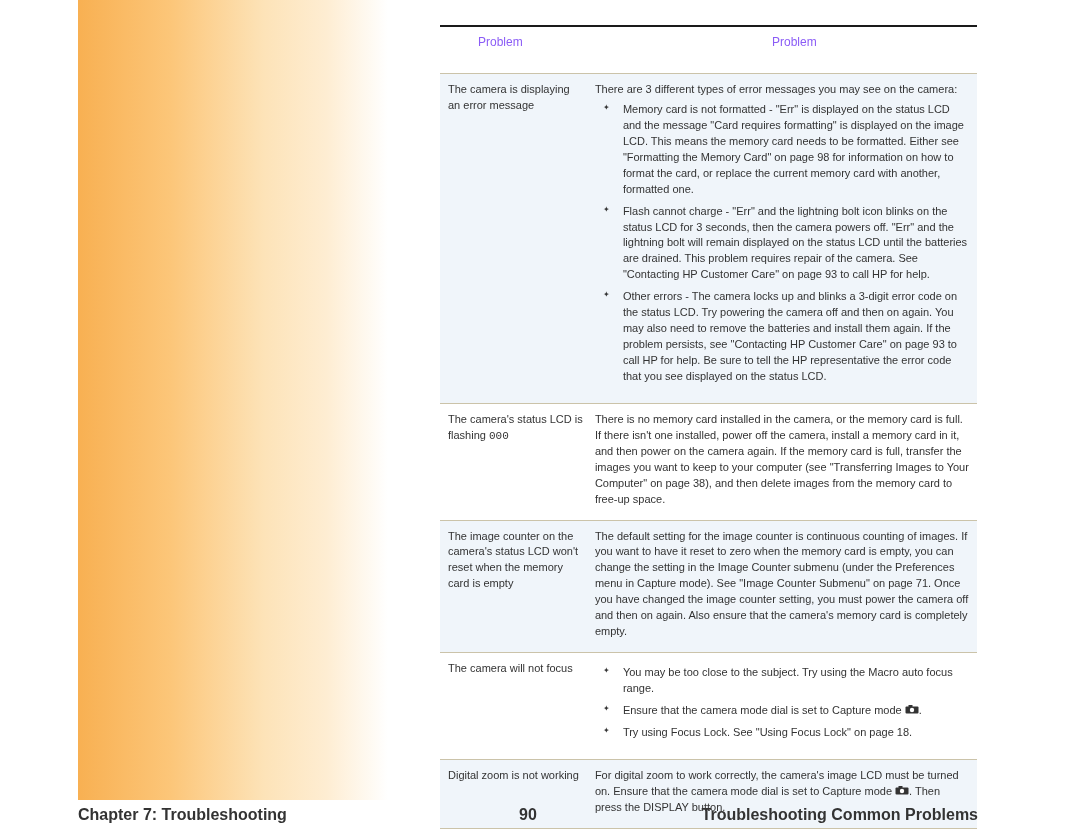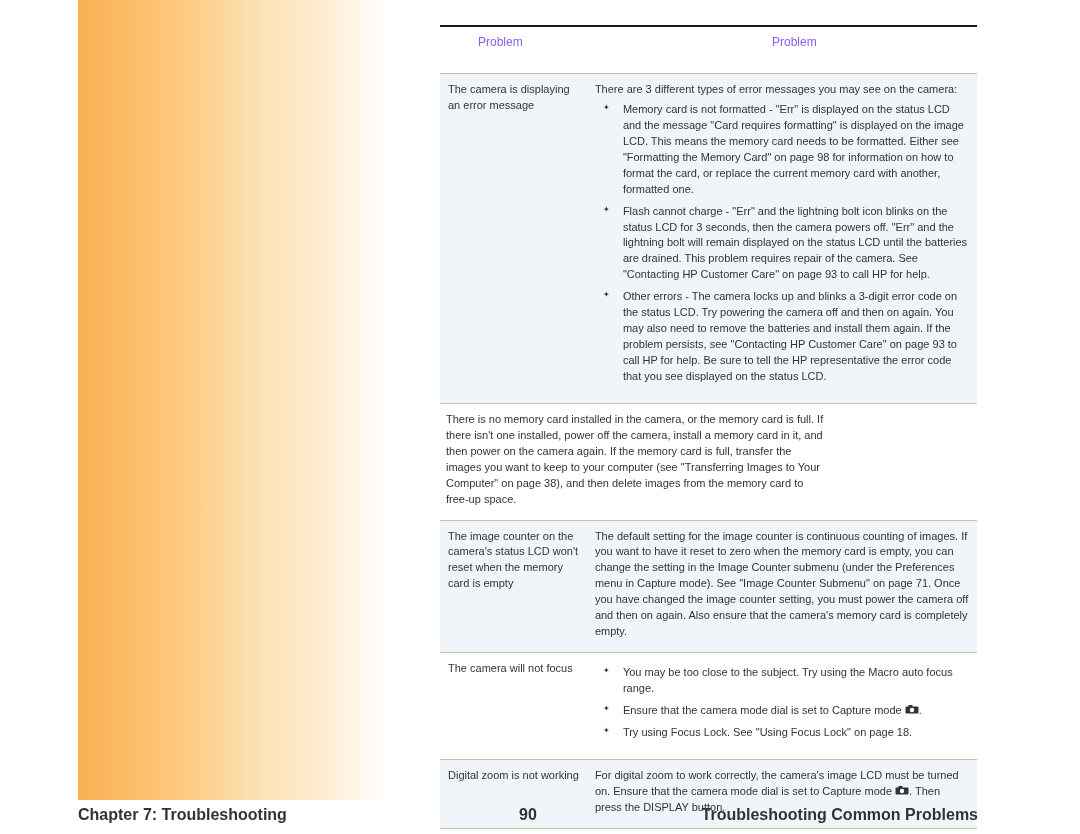--- a/index.html
+++ b/index.html
@@ -135,20 +135,23 @@
         <div class="lead">There are 3 different types of error messages you may see on the camera:</div>
         <ul class="bullets">
           <li>Memory card is not formatted - "Err" is displayed on the status LCD and the message "Card requires formatting" is displayed on the image LCD. This means the memory card needs to be formatted. Either see "Formatting the Memory Card" on page 98 for information on how to format the card, or replace the current memory card with another, formatted one.</li>
           <li>Flash cannot charge - "Err" and the lightning bolt icon blinks on the status LCD for 3 seconds, then the camera powers off. "Err" and the lightning bolt will remain displayed on the status LCD until the batteries are drained. This problem requires repair of the camera. See "Contacting HP Customer Care" on page 93 to call HP for help.</li>
           <li>Other errors - The camera locks up and blinks a 3-digit error code on the status LCD. Try powering the camera off and then on again. You may also need to remove the batteries and install them again. If the problem persists, see "Contacting HP Customer Care" on page 93 to call HP for help. Be sure to tell the HP representative the error code that you see displayed on the status LCD.</li>
         </ul>
       </div>
     </div>
 
     <div class="row even">
+      <div class="prob">
+        <span>The camera's status LCD is flashing </span><span class="code">000</span>
+      </div>
       <div class="sol">There is no memory card installed in the camera, or the memory card is full. If there isn't one installed, power off the camera, install a memory card in it, and then power on the camera again. If the memory card is full, transfer the images you want to keep to your computer (see "Transferring Images to Your Computer" on page 38), and then delete images from the memory card to free-up space.</div>
     </div>
 
     <div class="row odd">
       <div class="prob">The image counter on the camera's status LCD won't reset when the memory card is empty</div>
       <div class="sol">The default setting for the image counter is continuous counting of images. If you want to have it reset to zero when the memory card is empty, you can change the setting in the Image Counter submenu (under the Preferences menu in Capture mode). See "Image Counter Submenu" on page 71. Once you have changed the image counter setting, you must power the camera off and then on again. Also ensure that the camera's memory card is completely empty.</div>
     </div>
 
     <div class="row even">
       <div class="prob">The camera will not focus</div>

